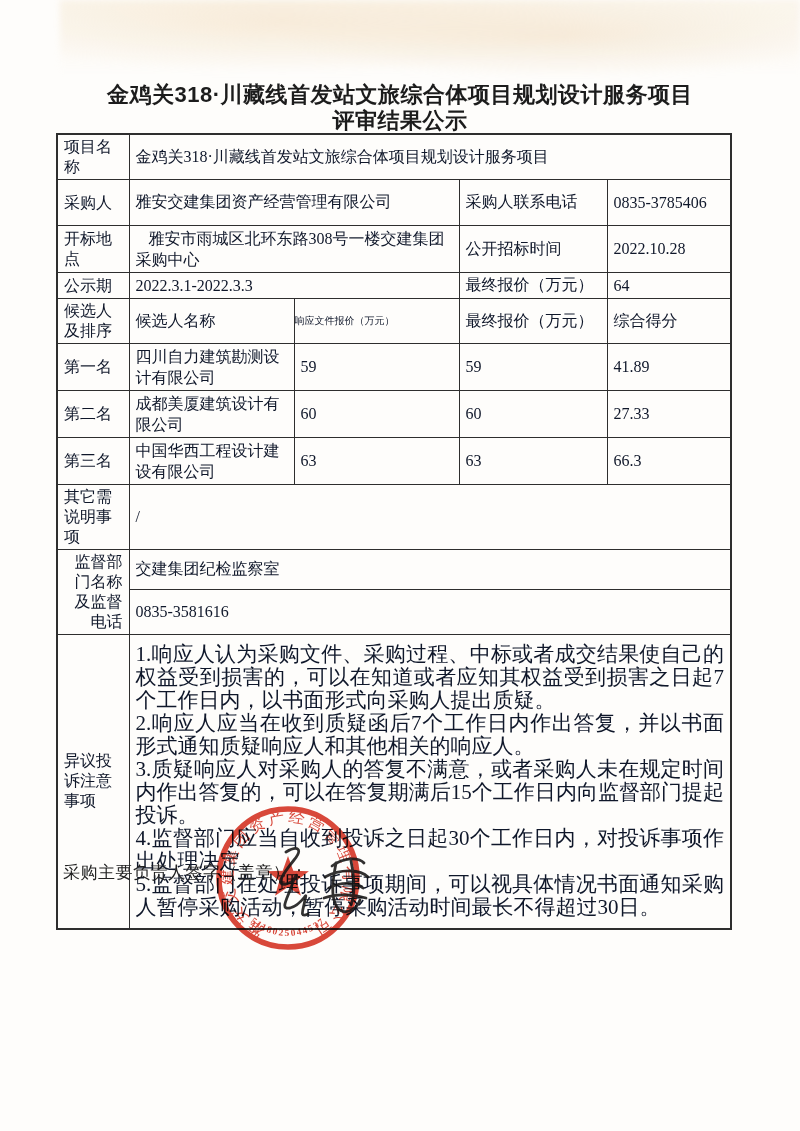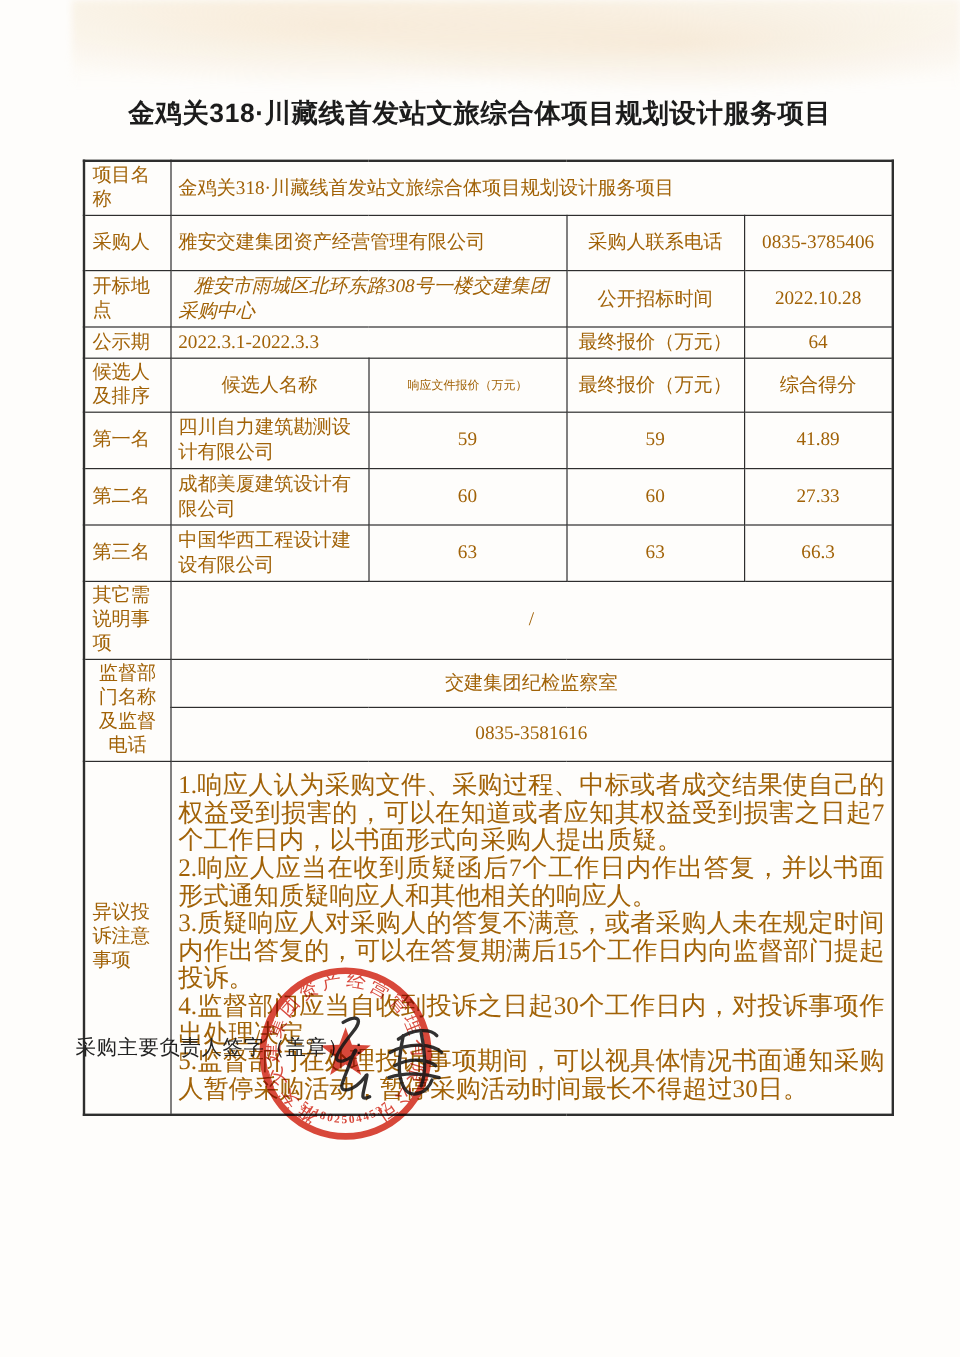--- a/index.html
+++ b/index.html
@@ -20,38 +20,38 @@
     pointer-events:none;
   }
   .title{
     position:absolute;top:82px;left:0;right:0;
     text-align:center;
     font-family:"Liberation Sans", sans-serif;
     font-weight:bold;font-size:22px;line-height:26px;
     color:#1c1c1c;letter-spacing:.5px;
   }
   table.doc{
-    position:absolute;left:69px;top:133px;width:674px;
+    position:absolute;left:56px;top:133px;width:674px;
     border-collapse:collapse;table-layout:fixed;
-    font-size:16px;color:#a16207;
+    font-size:16px;color:#0f172a;
   }
   table.doc td{
     border:1.5px solid #2e2e2e;
     padding:2px 6px;
     vertical-align:middle;
     overflow:hidden;
   }
   table.doc{border:2px solid #2e2e2e;}
   td.lbl{padding:2px 4px;line-height:20px;}
-  td.ctr{text-align:center;}
-  td.addr{text-indent:13px;line-height:21px;font-style:italic;}
+  td.ctr{}
+  td.addr{text-indent:13px;line-height:21px;}
   td.name{line-height:21px;}
   td.bigtext{padding:4px 6px 4px 9px;vertical-align:middle;}
   .obj-item{font-size:21px;line-height:23px;text-align:justify;}
-  .lbl-mid{text-align:center;}
+  .lbl-mid{text-align:right;}
   .sig-label{
     position:absolute;left:63px;top:861px;
     font-size:17px;color:#222;letter-spacing:.5px;
   }
   .seal{
     position:absolute;left:208px;top:798px;width:160px;height:160px;
     mix-blend-mode:multiply;opacity:.93;
     pointer-events:none;
   }
   .seal text{font-family:"Liberation Serif", serif;}
@@ -60,20 +60,21 @@
     pointer-events:none;opacity:.88;
   }
 </style>
 </head>
 <body>
 
 <div class="smudge"></div>
 
 <div class="title">
   <div>金鸡关318·川藏线首发站文旅综合体项目规划设计服务项目</div>
+  <div>评审结果公示</div>
 </div>
 
 <table class="doc">
   <colgroup>
     <col style="width:72px">
       <col style="width:165px">
       <col style="width:165px">
       <col style="width:148px">
       <col style="width:124px">
   </colgroup>

